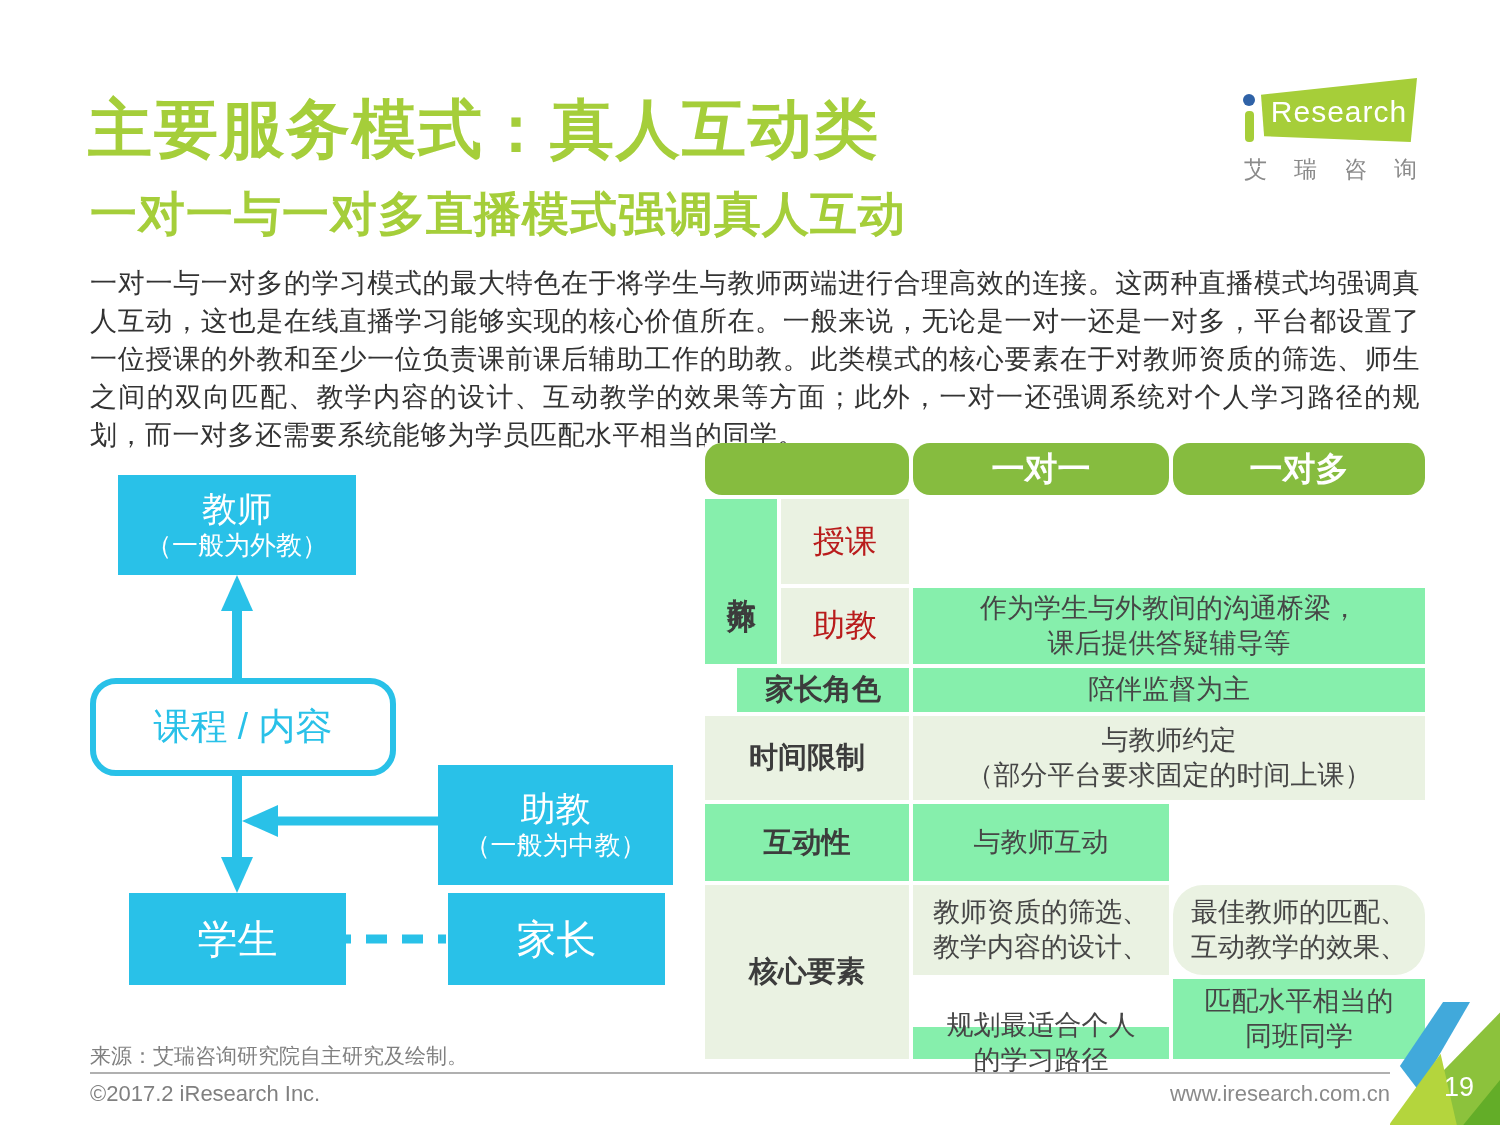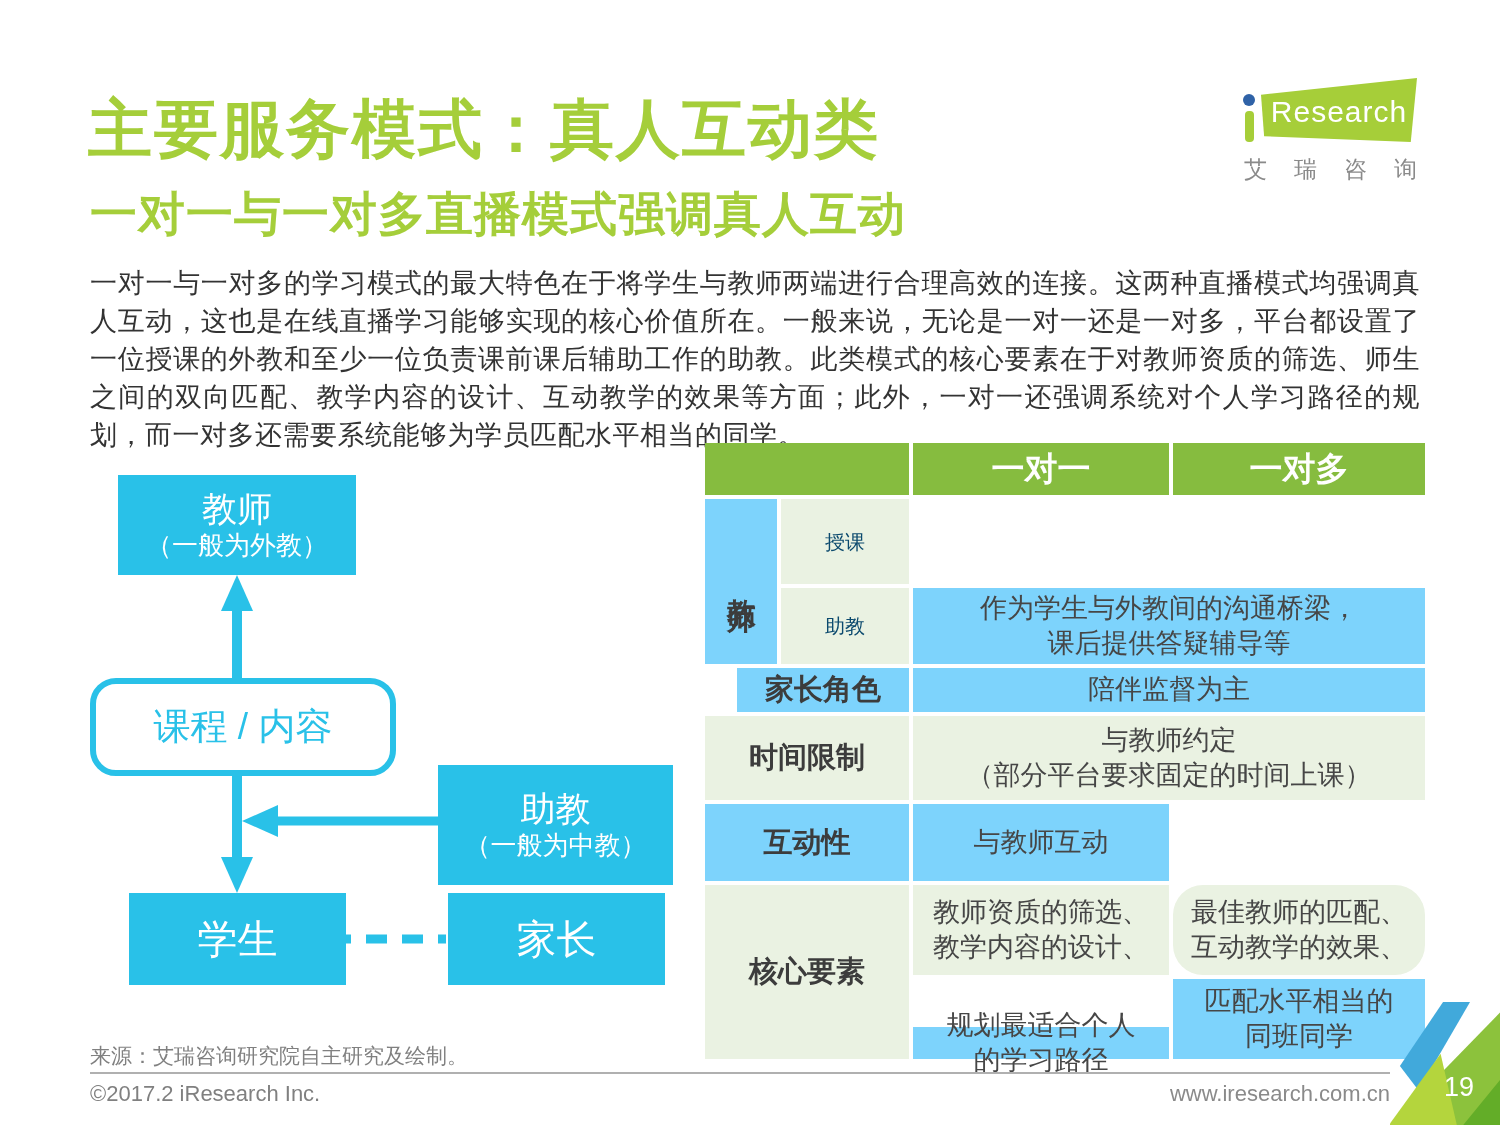--- a/index.html
+++ b/index.html
@@ -61,25 +61,25 @@
   .tbl {
     left:705px; top:443px; display:grid;
     grid-template-columns:72px 128px 256px 252px;
     grid-template-rows:52px 85px 76px 44px 84px 77px 90px 80px;
     gap:4px; background:#ffffff;
   }
   .cell {
     display:flex; align-items:center; justify-content:center;
     text-align:center; white-space:pre-line; line-height:1.3;
   }
-  .c-head { background:#86bc3f; color:#ffffff; font-weight:bold; font-size:33px; }
-  .c-dark  { background:#7dd3fc; }
+  .c-head { background:#86bc3f; color:#ffffff; font-weight:bold; font-size:33px;border-radius:17px; }
+  .c-dark  { background:#86efac; }
   .c-light { background:#eaf2e2; }
   .c-label { font-weight:bold; color:#3c3c3c; font-size:29px; }
-  .c-sublabel { color:#0c4a6e; font-size:20px; }
+  .c-sublabel { color:#b91c1c; font-size:32px; }
   .c-content  { color:#464646; font-size:27px; }
   .c-vertical { writing-mode:vertical-rl; letter-spacing:6px; }
 
   .g-corner { grid-column:1/3; grid-row:1; }
   .g-h1 { grid-column:3; grid-row:1; }
   .g-h2 { grid-column:4; grid-row:1; }
   .g-teacher { grid-column:1; grid-row:2/4; }
   .g-shouke-l { grid-column:2; grid-row:2; }
   .g-shouke-c { grid-column:3/5; grid-row:2; }
   .g-zhujiao-l { grid-column:2; grid-row:3; }

